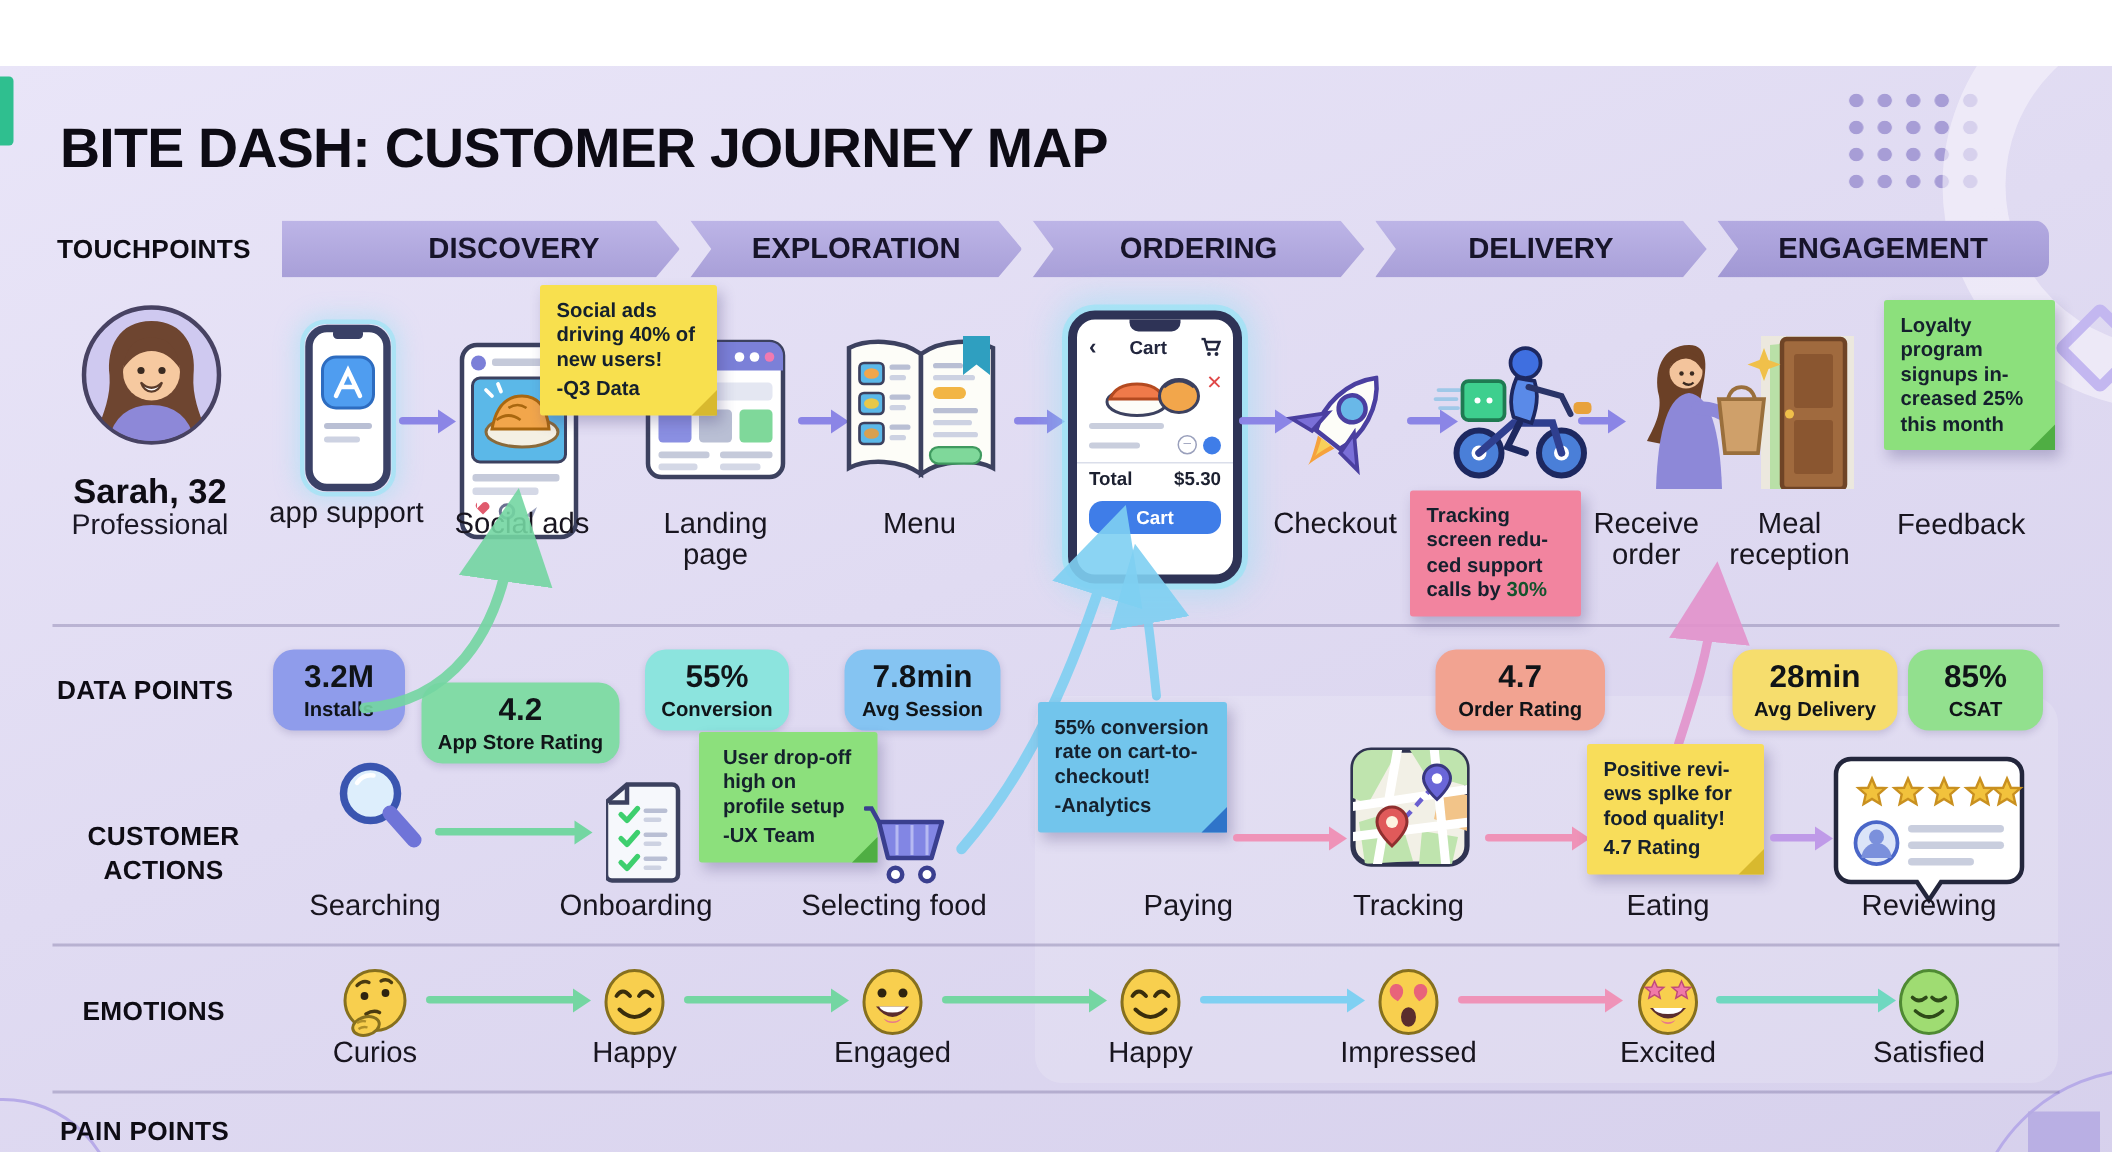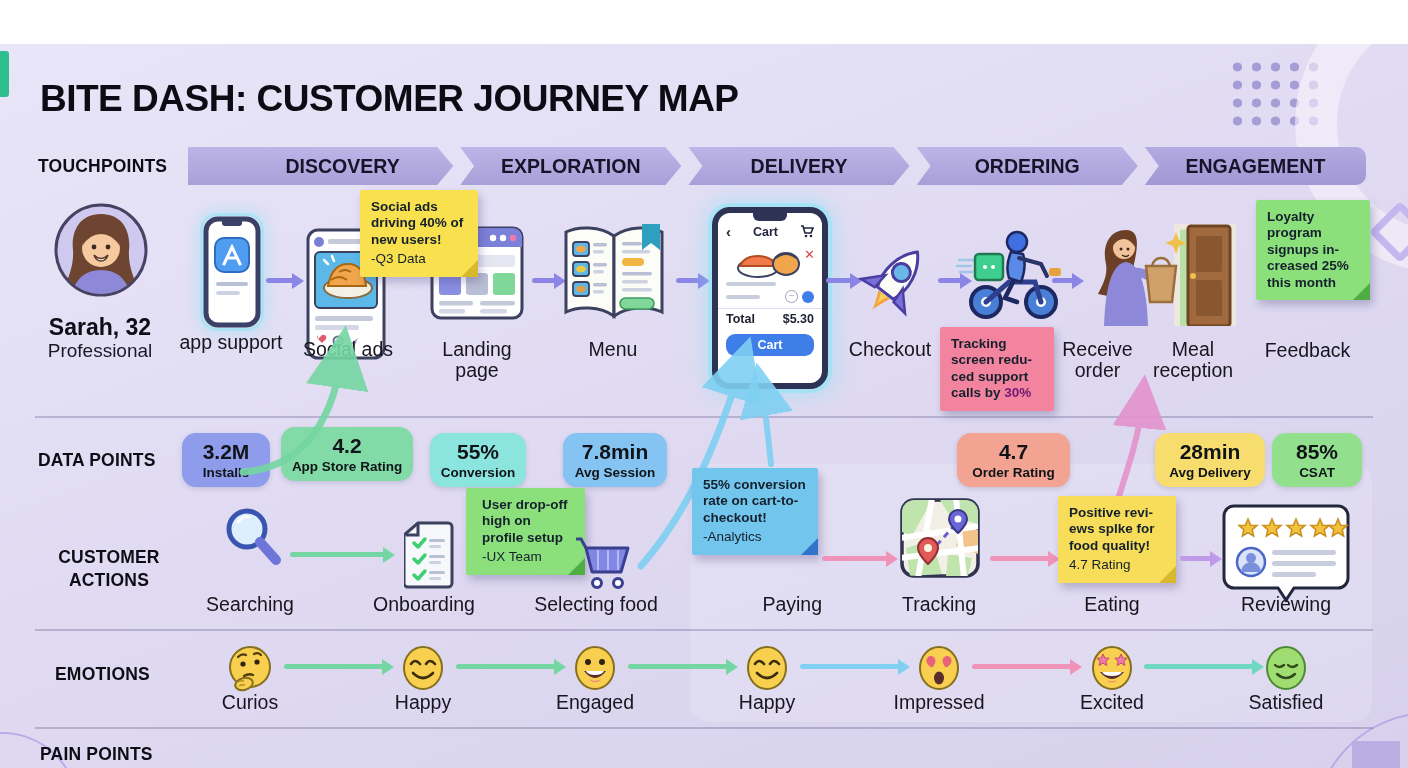--- a/index.html
+++ b/index.html
@@ -35,21 +35,21 @@
   .prole{position:absolute;text-align:center;font-size:19px;color:#1b1826;}
   
   .badge{position:absolute;height:54px;border-radius:14px;display:flex;flex-direction:column;align-items:center;
     justify-content:center;color:#101418;box-shadow:0 2px 5px rgba(70,60,120,.18);}
   .badge .v{font-size:21px;font-weight:800;line-height:1;}
   .badge .l{font-size:13.5px;font-weight:600;margin-top:3px;}
   
   .note{position:absolute;padding:9px 11px;font-size:13.5px;line-height:1.22;color:#15202d;font-weight:600;
     box-shadow:3px 5px 9px rgba(60,50,110,.28);border-radius:2px;}
   .note b{font-weight:800;}
-  .note .cp{font-weight:400;margin-top:3px;}
+  .note .cp{font-weight:700;margin-top:3px;}
   .note .fold{position:absolute;right:0;bottom:0;width:0;height:0;border-left:17px solid transparent;
     border-bottom:17px solid var(--fold,#d8b92e);}
   
   .harrow{position:absolute;height:5px;border-radius:3px;background:currentColor;}
   .harrow::after{content:'';position:absolute;right:-10px;top:-5.5px;width:0;height:0;
     border-left:12px solid currentColor;border-top:8px solid transparent;border-bottom:8px solid transparent;}
   
   .phone{position:absolute;left:712px;top:163px;width:104px;height:170px;background:#fff;border:6px solid #2e3356;
     border-radius:18px;box-shadow:0 0 0 4px rgba(140,230,245,.55),0 0 20px 8px rgba(130,225,245,.4);}
   .phone .notch{position:absolute;left:50%;transform:translateX(-50%);top:0;width:34px;height:8px;background:#2e3356;border-radius:0 0 6px 6px;}
@@ -81,22 +81,22 @@
   <div class="rect-deco" style="left:1352px;top:697px;width:48px;height:71px;"></div>
   <div class="qcircle" style="left:-75px;top:688px;width:150px;height:150px;"></div>
   <div class="softpanel" style="left:690px;top:420px;width:682px;height:258px;"></div>
 
   <div class="title">BITE DASH: CUSTOMER JOURNEY MAP</div>
 
   <div class="rowlbl" style="left:38px;top:112px;">TOUCHPOINTS</div>
   <div class="phase-row">
     <div class="chev first">DISCOVERY</div>
     <div class="chev">EXPLORATION</div>
+    <div class="chev">ORDERING</div>
     <div class="chev">DELIVERY</div>
-    <div class="chev">ORDERING</div>
     <div class="chev last">ENGAGEMENT</div>
   </div>
 
   <svg class="abs" style="left:53px;top:158px;" width="96" height="96" viewBox="0 0 96 96">
     <defs>
         <clipPath id="avc">
           <circle cx="48" cy="48" r="44"></circle>
         </clipPath>
       </defs>
     <circle cx="48" cy="48" r="45" fill="#cfc9f0" stroke="#474262" stroke-width="3"></circle>
@@ -281,31 +281,31 @@
   <div class="note" style="left:360px;top:146px;width:96px;background:#f8e04e;--fold:#d8b92e;">
     <span>Social ads driving </span><b>40%</b><span> of new users!</span>
     <div class="cp">-Q3 Data</div>
     <div class="fold"></div>
   </div>
   <div class="note" style="left:1256px;top:156px;width:92px;background:#8ce07c;--fold:#4fae43;">
     <span>Loyalty program signups in-creased </span><b>25%</b><span> this month</span>
     <div class="fold"></div>
   </div>
   <div class="note" style="left:940px;top:283px;width:92px;background:#f2849f;">
-    <span>Tracking screen redu-ced support calls by </span><b style="color:#701a75;">30%</b><span></span>
+    <span>Tracking screen redu-ced support calls by </span><b style="color:#14532d;">30%</b><span></span>
   </div>
 
   <div class="divider" style="left:35px;top:372px;width:1338px;"></div>
   <div class="rowlbl" style="left:38px;top:406px;">DATA POINTS</div>
 
   <div class="badge" style="left:182px;top:389px;width:88px;background:#8f9ceb;">
     <div class="v">3.2M</div>
       <div class="l">Installs</div>
     </div>
-  <div class="badge" style="left:281px;top:383px;width:132px;background:#82dba6;">
+  <div class="badge" style="left:281px;top:411px;width:132px;background:#82dba6;">
     <div class="v">4.2</div>
       <div class="l">App Store Rating</div>
     </div>
   <div class="badge" style="left:430px;top:389px;width:96px;background:#8ce4de;">
     <div class="v">55%</div>
       <div class="l">Conversion</div>
     </div>
   <div class="badge" style="left:563px;top:389px;width:104px;background:#85c4f2;">
     <div class="v">7.8min</div>
       <div class="l">Avg Session</div>

